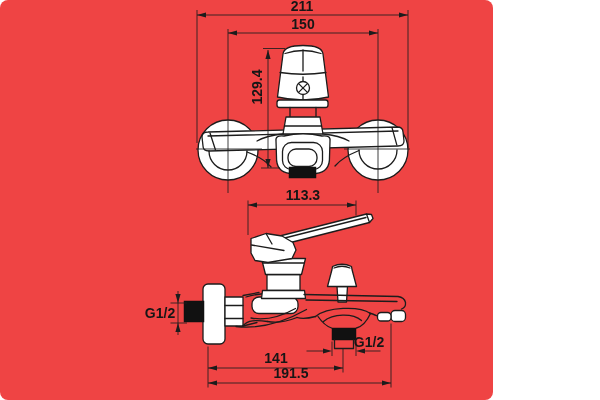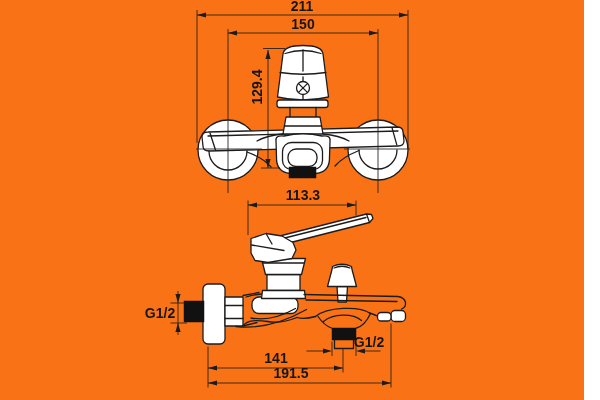--- a/index.html
+++ b/index.html
@@ -6,23 +6,24 @@
     margin: 0;
     padding: 0;
     background: #ffffff;
     width: 600px;
     height: 400px;
     overflow: hidden;
     font-family: "Liberation Sans", sans-serif;
   }
   .canvas {
     position: relative;
-    width: 584px;
+    width: 493px;
     height: 400px;
-    background: #f97316;
+    background: #ef4444;
+    border-radius: 8px;
   }
   svg { display: block; }
   
   .obj {
     fill: none;
     stroke: #1c1c1c;
     stroke-width: 1.3;
     stroke-linecap: round;
     stroke-linejoin: round;
   }

